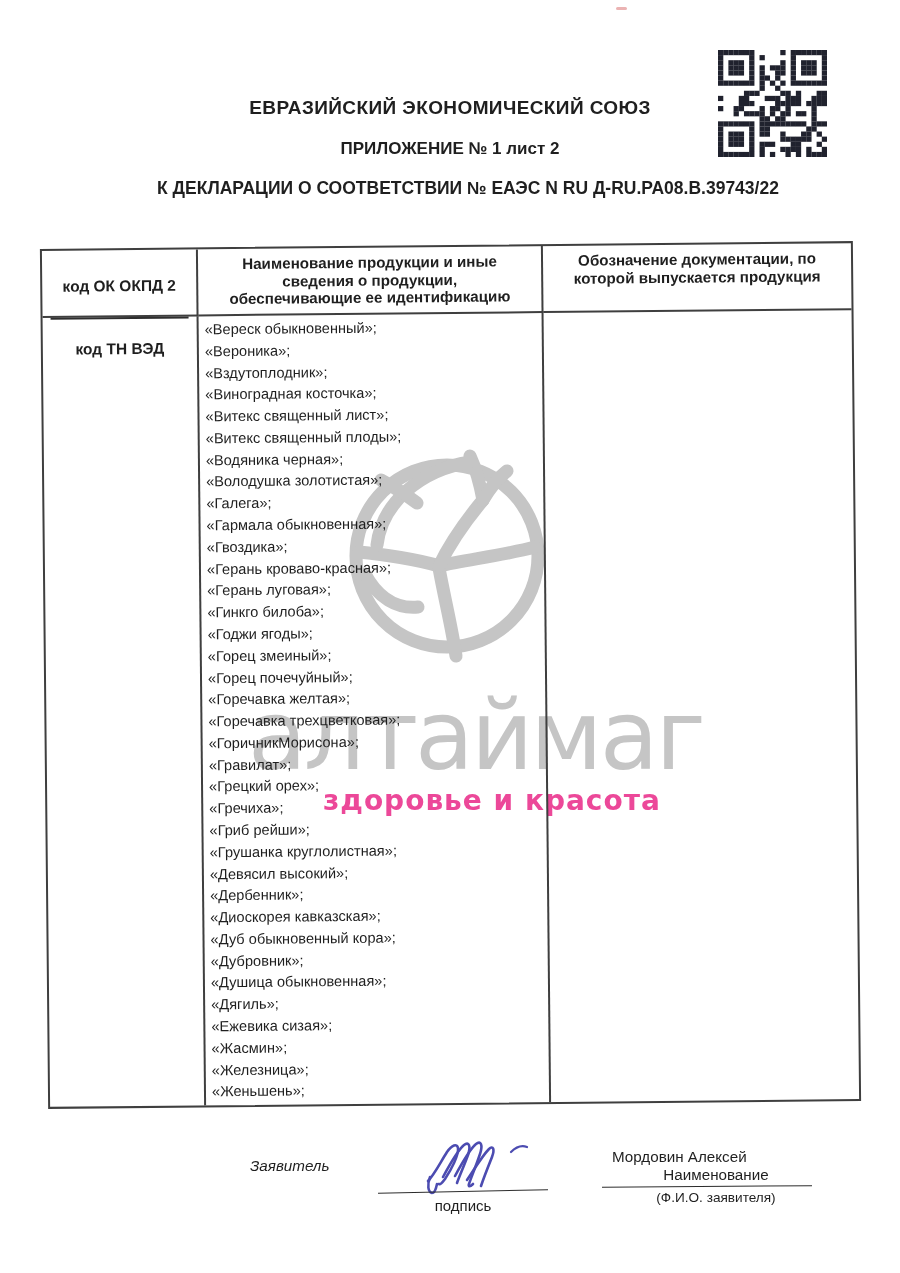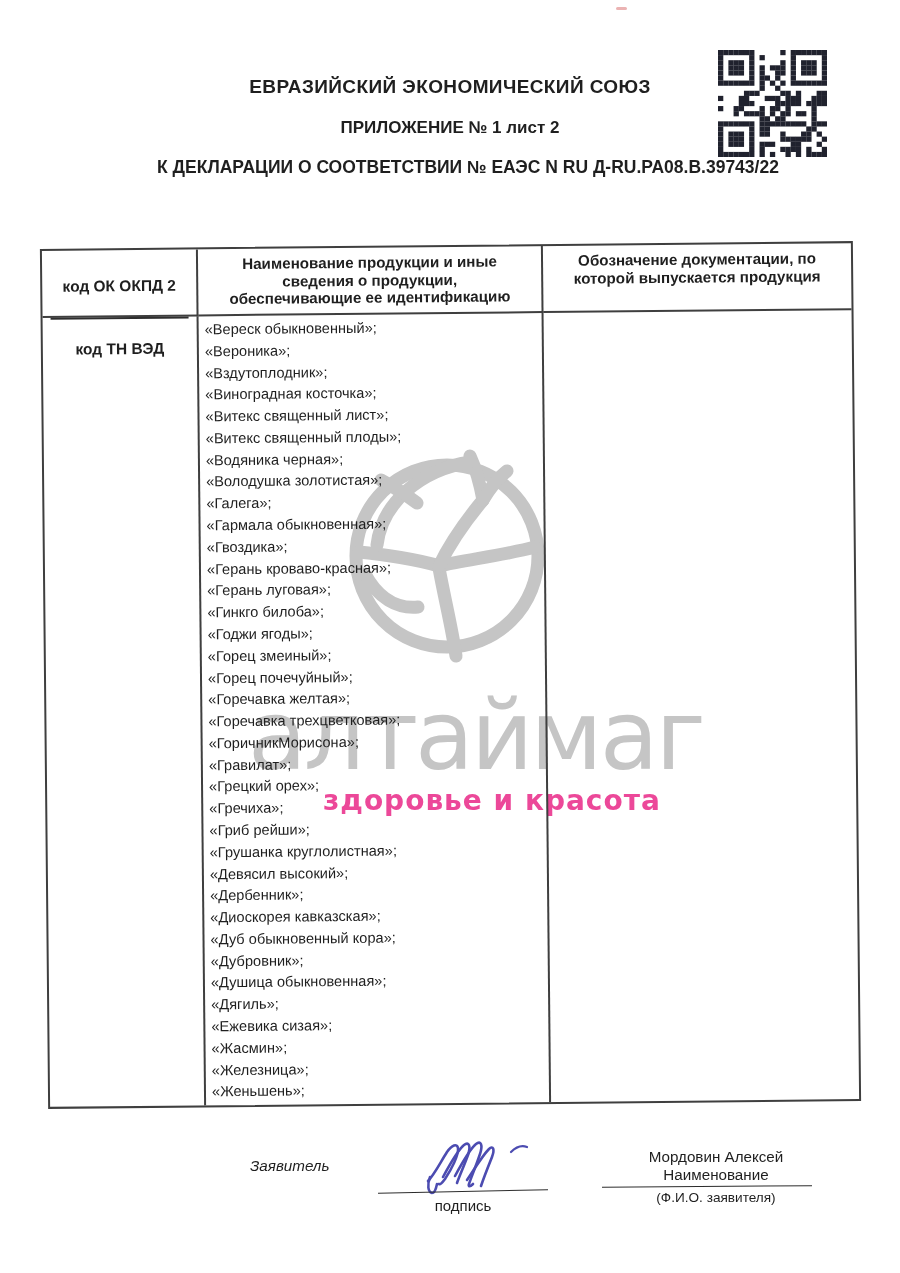--- a/index.html
+++ b/index.html
@@ -17,21 +17,21 @@
     font-weight:normal; font-size:96px; line-height:1; letter-spacing:-3px;
     color:#c5c5c5;
     margin-left:44px;
   }
   .wm-sub {
     left:323px; top:784px; font-family:"DejaVu Sans", sans-serif;
     font-weight:bold; font-size:28px; letter-spacing:1px; color:#ec4899;
   }
 
   
-  .hdr { left:0; width:900px; text-align:center; font-weight:bold; z-index:3; }
+  .hdr { left:0; width:900px; text-align:center; font-weight:bold; z-index:3;margin-top:21px; }
   .hdr1 { top:76px;  font-size:19px;   letter-spacing:.4px; }
   .hdr2 { top:118px; font-size:17px; }
   .hdr3 { top:157px; left:30px; width:876px; font-size:17.5px; }
 
   .qr-wrap { left:718px; top:50px; width:109px; height:107px; z-index:2; }
 
   .speck-red { left:616px; top:7px; width:11px; height:3px; background:#e08a8a;
                border-radius:2px; opacity:.65; z-index:4; }
 
   
@@ -54,21 +54,21 @@
   .body-list { padding:3px 4px 0 6px; font-size:14.6px; line-height:21.78px; }
   .body-list div { white-space:nowrap; }
 
   
   .applicant { left:250px; top:1157px; font-size:15.2px; z-index:3;font-style:italic; }
   .sig-svg   { left:420px; top:1139px; z-index:3; }
   .sig-line  { left:378px; top:1191px; width:170px; border-top:1.6px solid #2c2c2c;
                transform:rotate(-1.2deg); z-index:3; }
   .sig-cap   { left:378px; top:1197px; width:170px; text-align:center;
                font-size:15px; z-index:3; }
-  .name-1    { left:612px; top:1148px; width:208px; text-align:center;
+  .name-1    { left:612px; top:1148px; width:208px; text-align:left;
                font-size:15.2px; z-index:3; }
   .name-2    { left:612px; top:1166px; width:208px; text-align:center;
                font-size:15.2px; z-index:3; }
   .name-line { left:602px; top:1186px; width:210px; border-top:1.6px solid #2c2c2c;
                transform:rotate(-0.4deg); z-index:3; }
   .name-cap  { left:612px; top:1190px; width:208px; text-align:center;
                font-size:13.6px; z-index:3; }
 </style>
 </head>
 <body>

